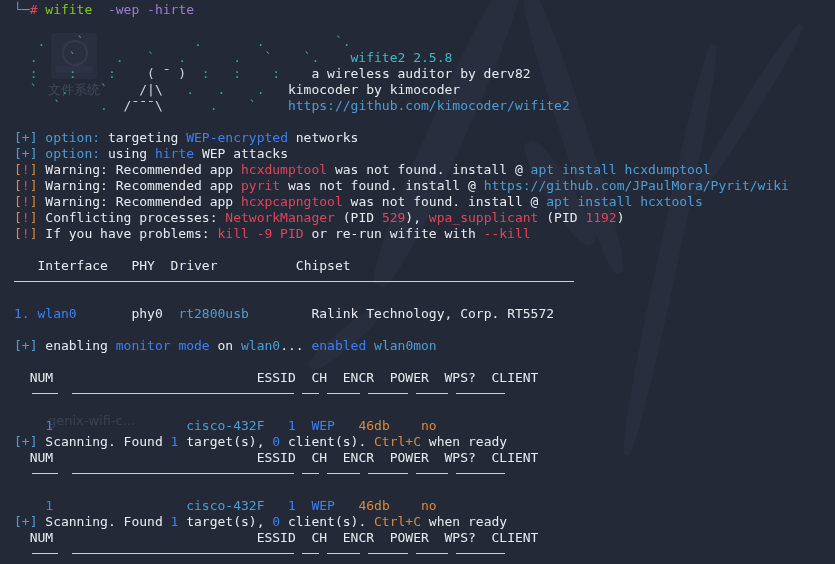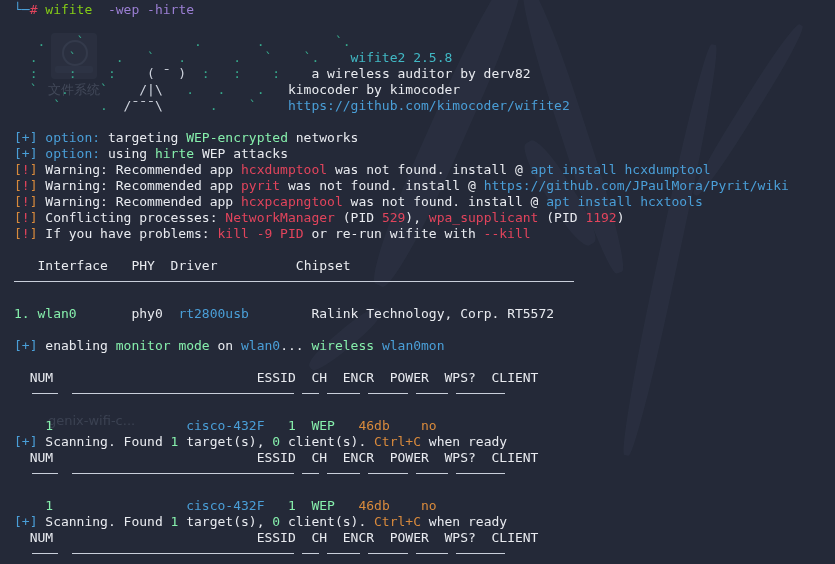--- a/index.html
+++ b/index.html
@@ -90,21 +90,21 @@
   .line {
     white-space: pre;
     height: 16px;
   }
   .pad { padding-left: 14px; }
 
   
   .white   { color: #e9ebf0; }
   .blue    { color: #4a9fd8; }
   .cyan    { color: #41b8c4; }
-  .green   { color: #86efac; }
+  .green   { color: #3b82f6; }
   .lgreen  { color: #84cc16; }
   .red     { color: #e2445c; }
   .orange  { color: #d98a3c; }
   .purple  { color: #9b7fd4; }
 
   .art     { color: #37a88c; }
   .artw    { color: #cfd4de; }
   .rule {
     border-bottom: 1px solid #c9cfdb;
     display: inline-block;
@@ -161,21 +161,21 @@
 
     <div class="line"> </div>
 
     <div class="line pad"><span class="white">   </span><span class="white">Interface</span><span class="white">   </span><span class="white">PHY</span><span class="white">  </span><span class="white">Driver</span><span class="white">          </span><span class="white">Chipset</span></div>
     <div class="line pad"><span class="rule" style="width:560px"></span></div>
     <div class="line"> </div>
     <div class="line pad"><span class="green">1.</span><span class="white"> </span><span class="green">wlan0</span><span class="white">       </span><span class="white">phy0</span><span class="white">  </span><span class="blue">rt2800usb</span><span class="white">        </span><span class="white">Ralink Technology, Corp. RT5572</span></div>
 
     <div class="line"> </div>
 
-    <div class="line pad" id="monitor-line"><span class="blue">[+]</span> <span class="white">enabling </span><span class="green">monitor mode </span><span class="white">on </span><span class="blue">wlan0</span><span class="white">... </span><span class="green">wireless </span><span class="blue">wlan0mon</span></div>
+    <div class="line pad" id="monitor-line"><span class="blue">[+]</span> <span class="white">enabling </span><span class="green">monitor mode </span><span class="white">on </span><span class="blue">wlan0</span><span class="white">... </span><span class="green">enabled </span><span class="blue">wlan0mon</span></div>
 
     <div class="line"> </div>
 
     <div id="scan-blocks">
         <div class="line pad"><span class="white">  </span><span class="white">NUM</span><span class="white">                          </span><span class="white">ESSID</span><span class="white">  </span><span class="white">CH</span><span class="white">  </span><span class="white">ENCR</span><span class="white">  </span><span class="white">POWER</span><span class="white">  </span><span class="white">WPS?</span><span class="white">  </span><span class="white">CLIENT</span></div>
         <div class="line pad"><span style="display: inline-block; width: 18px;"></span><span class="rule" style="width: 26px;"></span><span style="display: inline-block; width: 14px;"></span><span class="rule" style="width: 222px;"></span><span style="display: inline-block; width: 8px;"></span><span class="rule" style="width: 17px;"></span><span style="display: inline-block; width: 8px;"></span><span class="rule" style="width: 33px;"></span><span style="display: inline-block; width: 8px;"></span><span class="rule" style="width: 40px;"></span><span style="display: inline-block; width: 8px;"></span><span class="rule" style="width: 32px;"></span><span style="display: inline-block; width: 8px;"></span><span class="rule" style="width: 49px;"></span></div>
         <div class="line"> </div>
         <div class="line pad"><span class="white">    </span><span class="green">1</span><span class="white">                 </span><span class="blue">cisco-432F</span><span class="white">   </span><span class="green">1</span><span class="white">  </span><span class="green">WEP</span><span class="white">   </span><span class="orange">46db</span><span class="white">    </span><span class="orange">no</span></div>
         <div class="line pad"><span class="blue">[+]</span> <span class="white">Scanning. Found </span><span class="green">1</span><span class="white"> target(s), </span><span class="green">0</span><span class="white"> client(s). </span><span class="orange">Ctrl+C</span><span class="white"> when ready</span></div>
         <div class="line pad"><span class="white">  </span><span class="white">NUM</span><span class="white">                          </span><span class="white">ESSID</span><span class="white">  </span><span class="white">CH</span><span class="white">  </span><span class="white">ENCR</span><span class="white">  </span><span class="white">POWER</span><span class="white">  </span><span class="white">WPS?</span><span class="white">  </span><span class="white">CLIENT</span></div>

